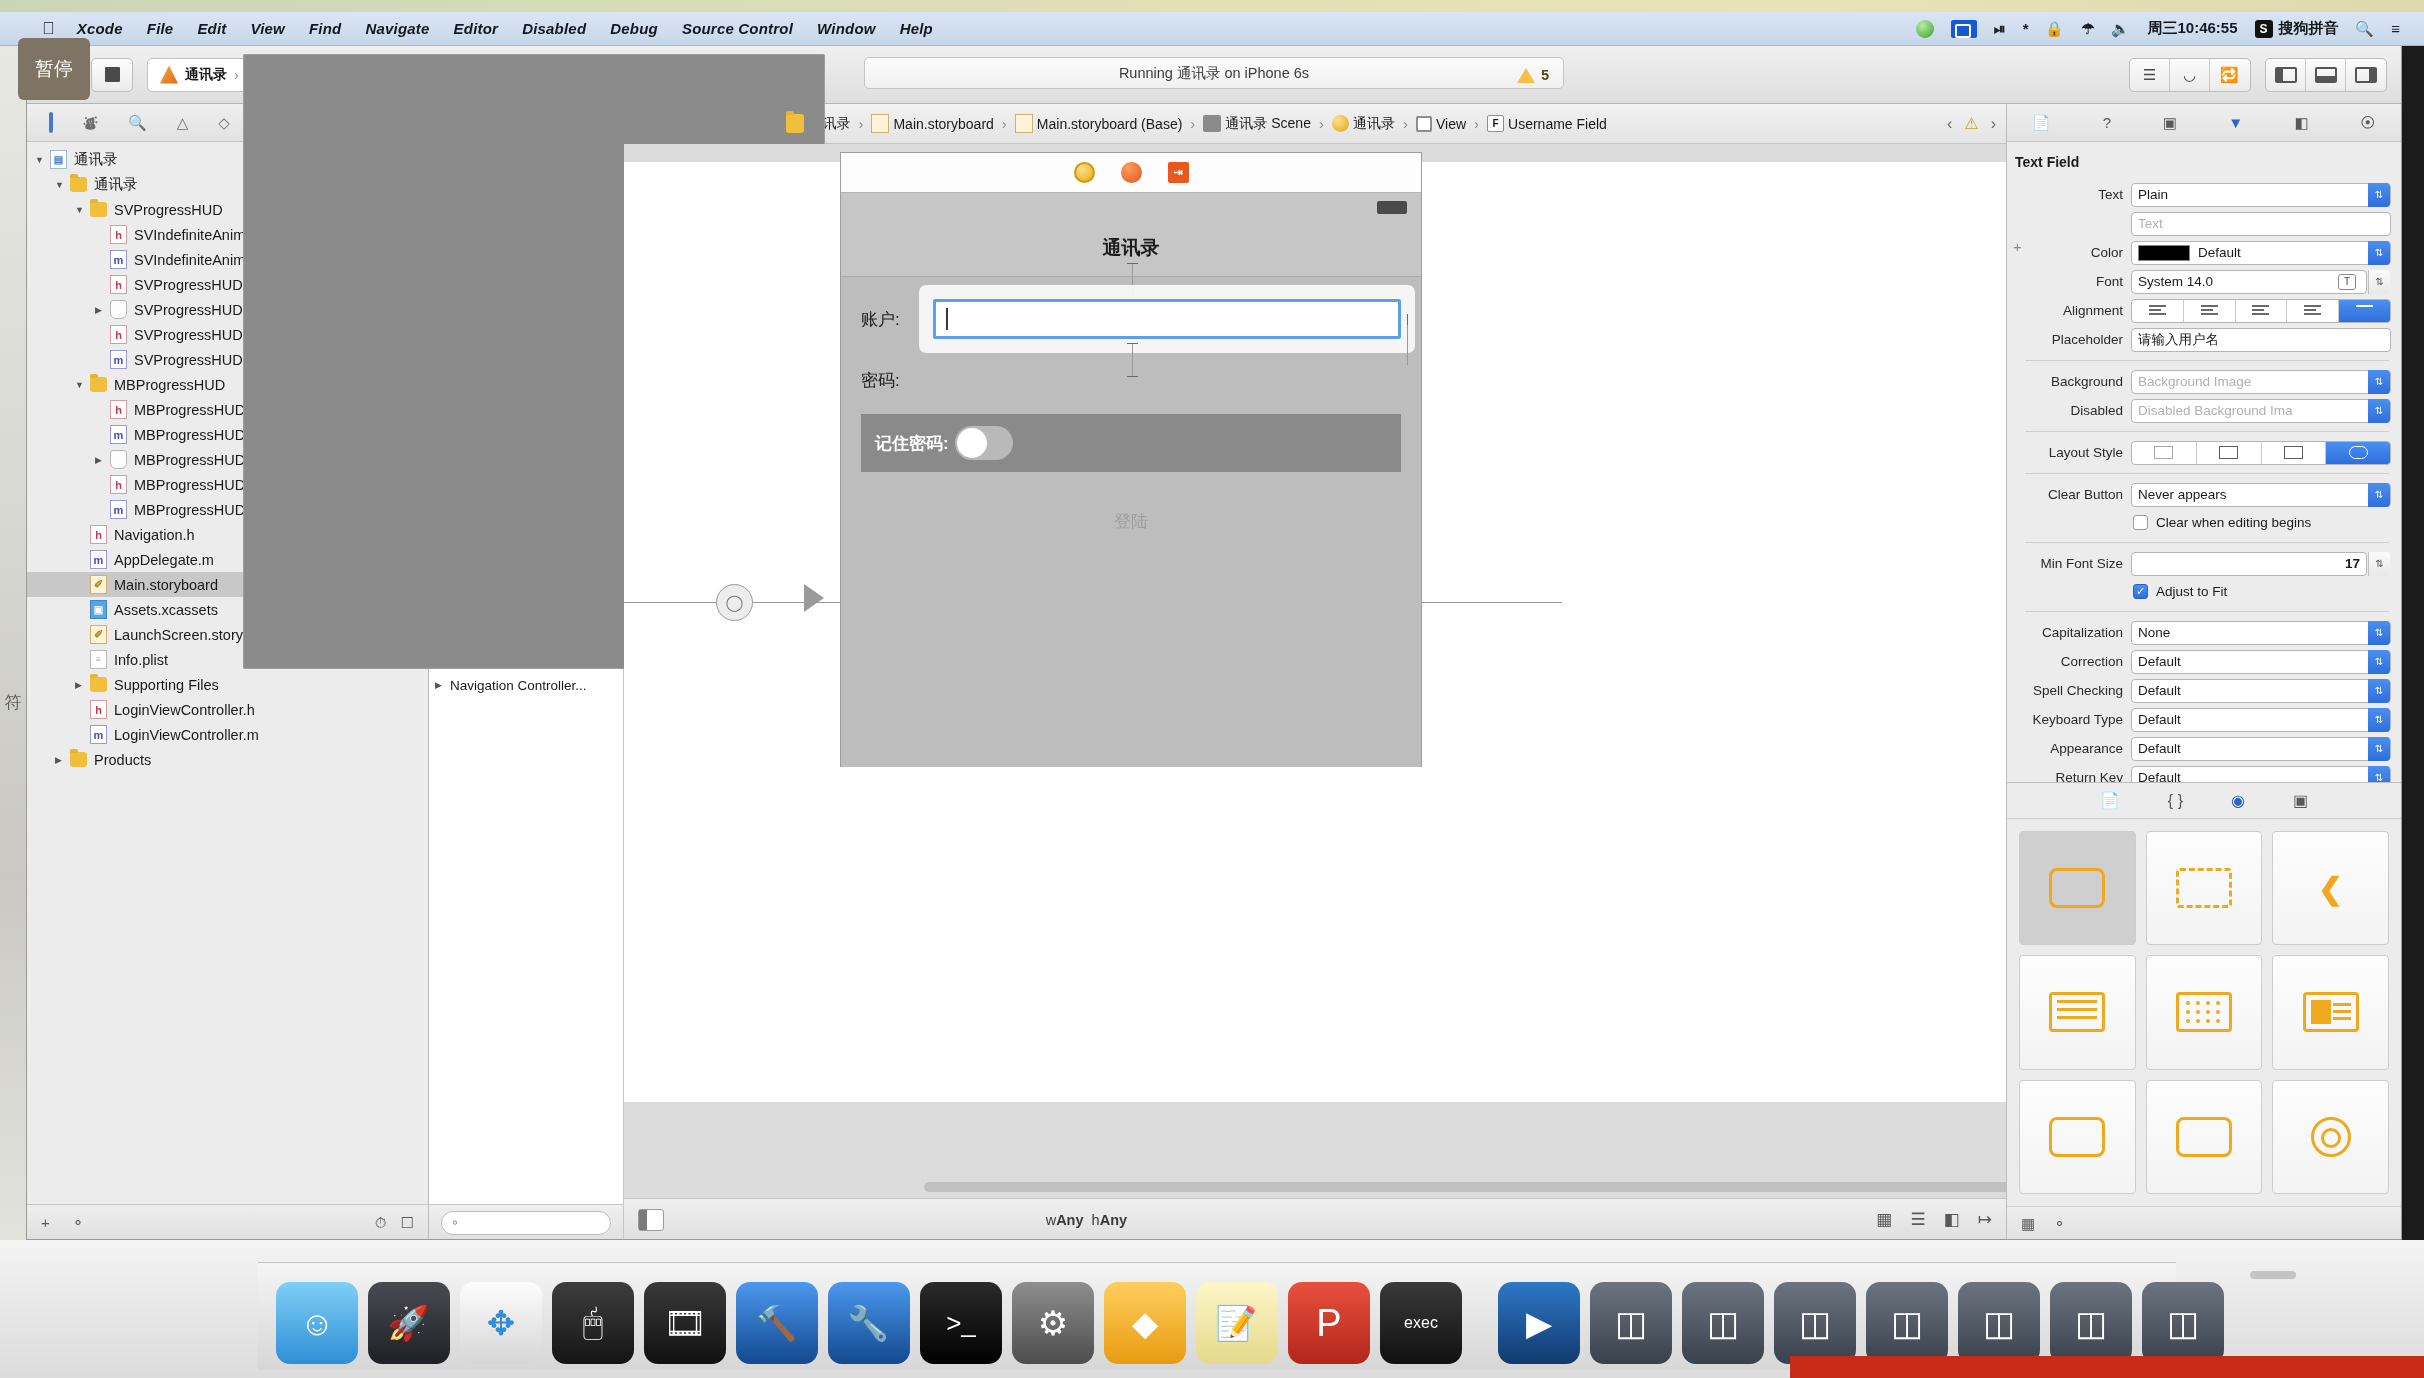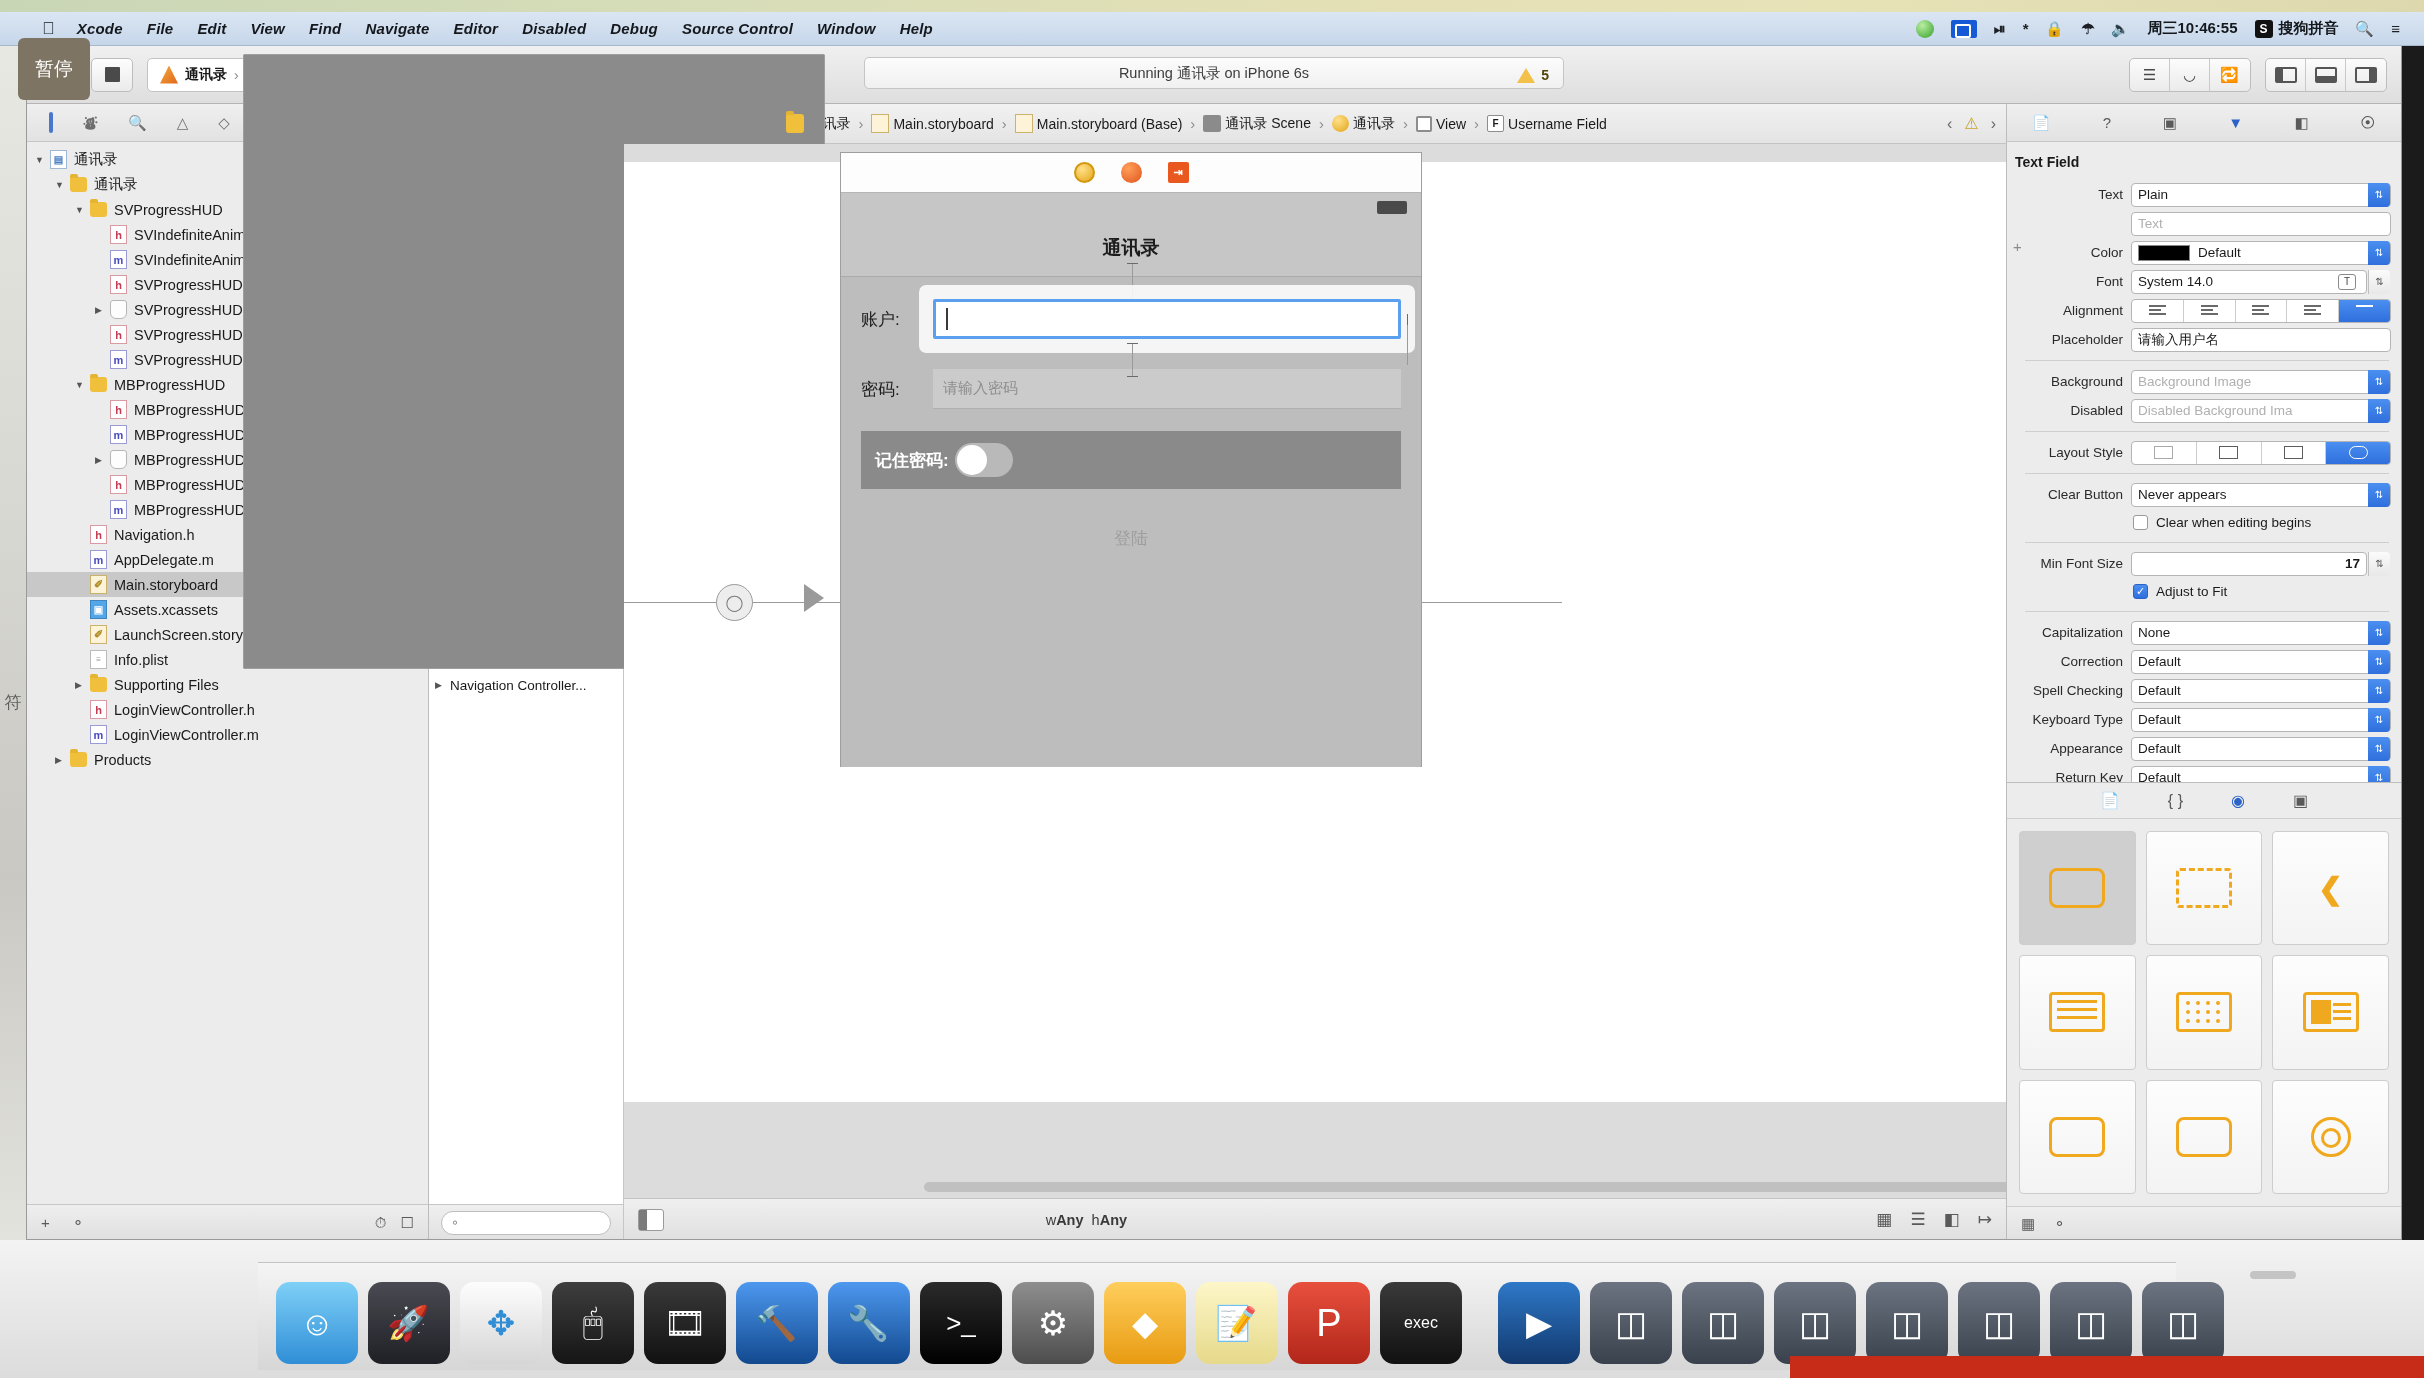--- a/index.html
+++ b/index.html
@@ -712,23 +712,20 @@
                     <span class="flabel">账户:</span>
                     <span class="tfield selected">
                       <span class="caret"></span>
                     </span>
                   </div>
                   <div class="guide-v" style="left:291px;top:66px;height:34px;"></div>
                   <div class="guide-h" style="left:566px;top:42px;height:46px;width:1px;background:#9a9a9a;"></div>
 
                   <div class="frow" style="margin-top:30px;">
                     <span class="flabel">密码:</span>
-                    <span class="tfield">
-                      <span>请输入密码</span>
-                    </span>
                   </div>
                 </div>
 
                 <div class="switchrow">
                   <div class="swbox">
                     <span class="swlabel">记住密码:</span>
                     <span class="sw"></span>
                   </div>
                 </div>
 

